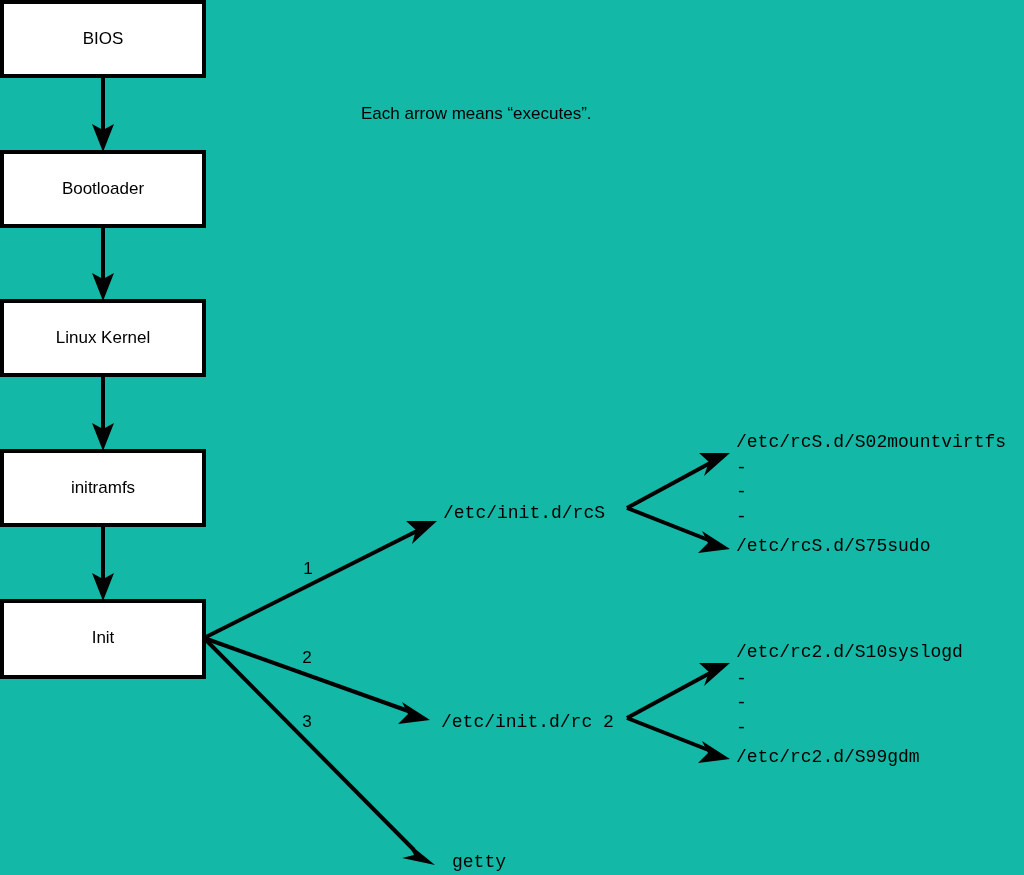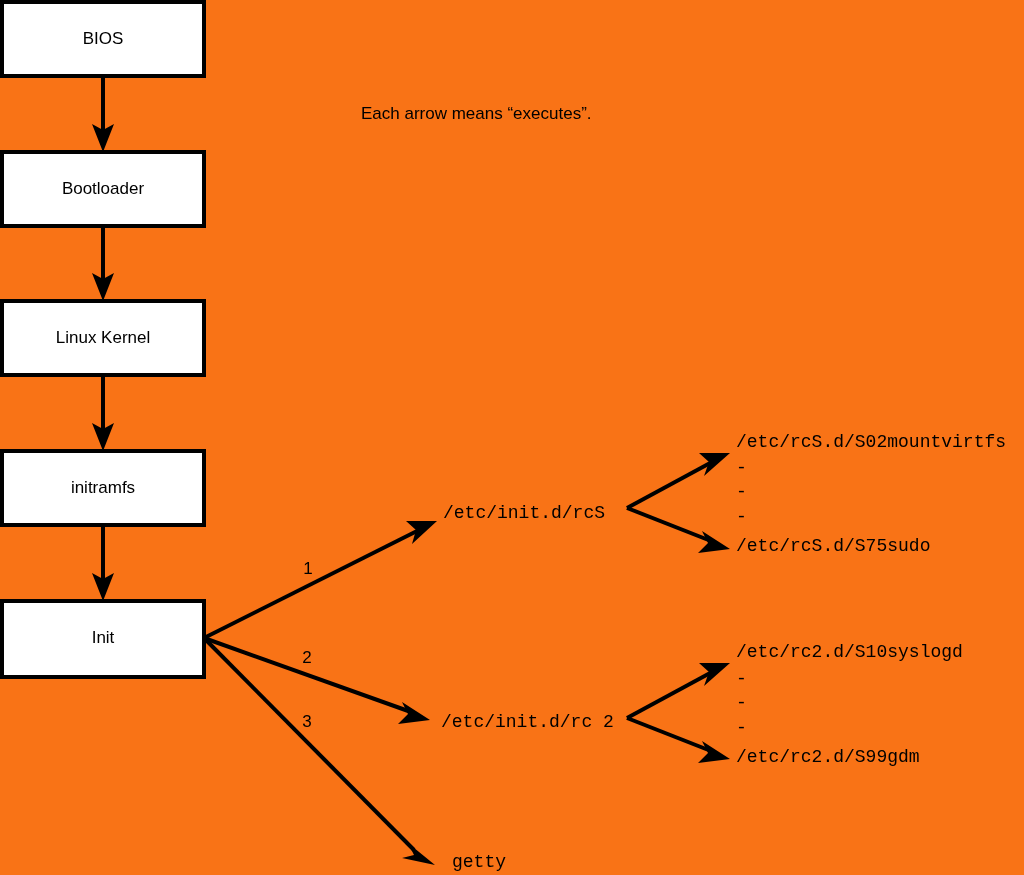--- a/index.html
+++ b/index.html
@@ -4,21 +4,21 @@
 <style>
   html, body {
     margin: 0;
     padding: 0;
     background: #ffffff;
   }
   #diagram-root {
     position: relative;
     width: 1024px;
     height: 875px;
-    background: #f97316;
+    background: #14b8a6;
     overflow: hidden;
     font-family: "Liberation Sans", sans-serif;
   }
   svg#boot-diagram {
     display: block;
     width: 1024px;
     height: 875px;
   }
   .box-rect {
     fill: #ffffff;

